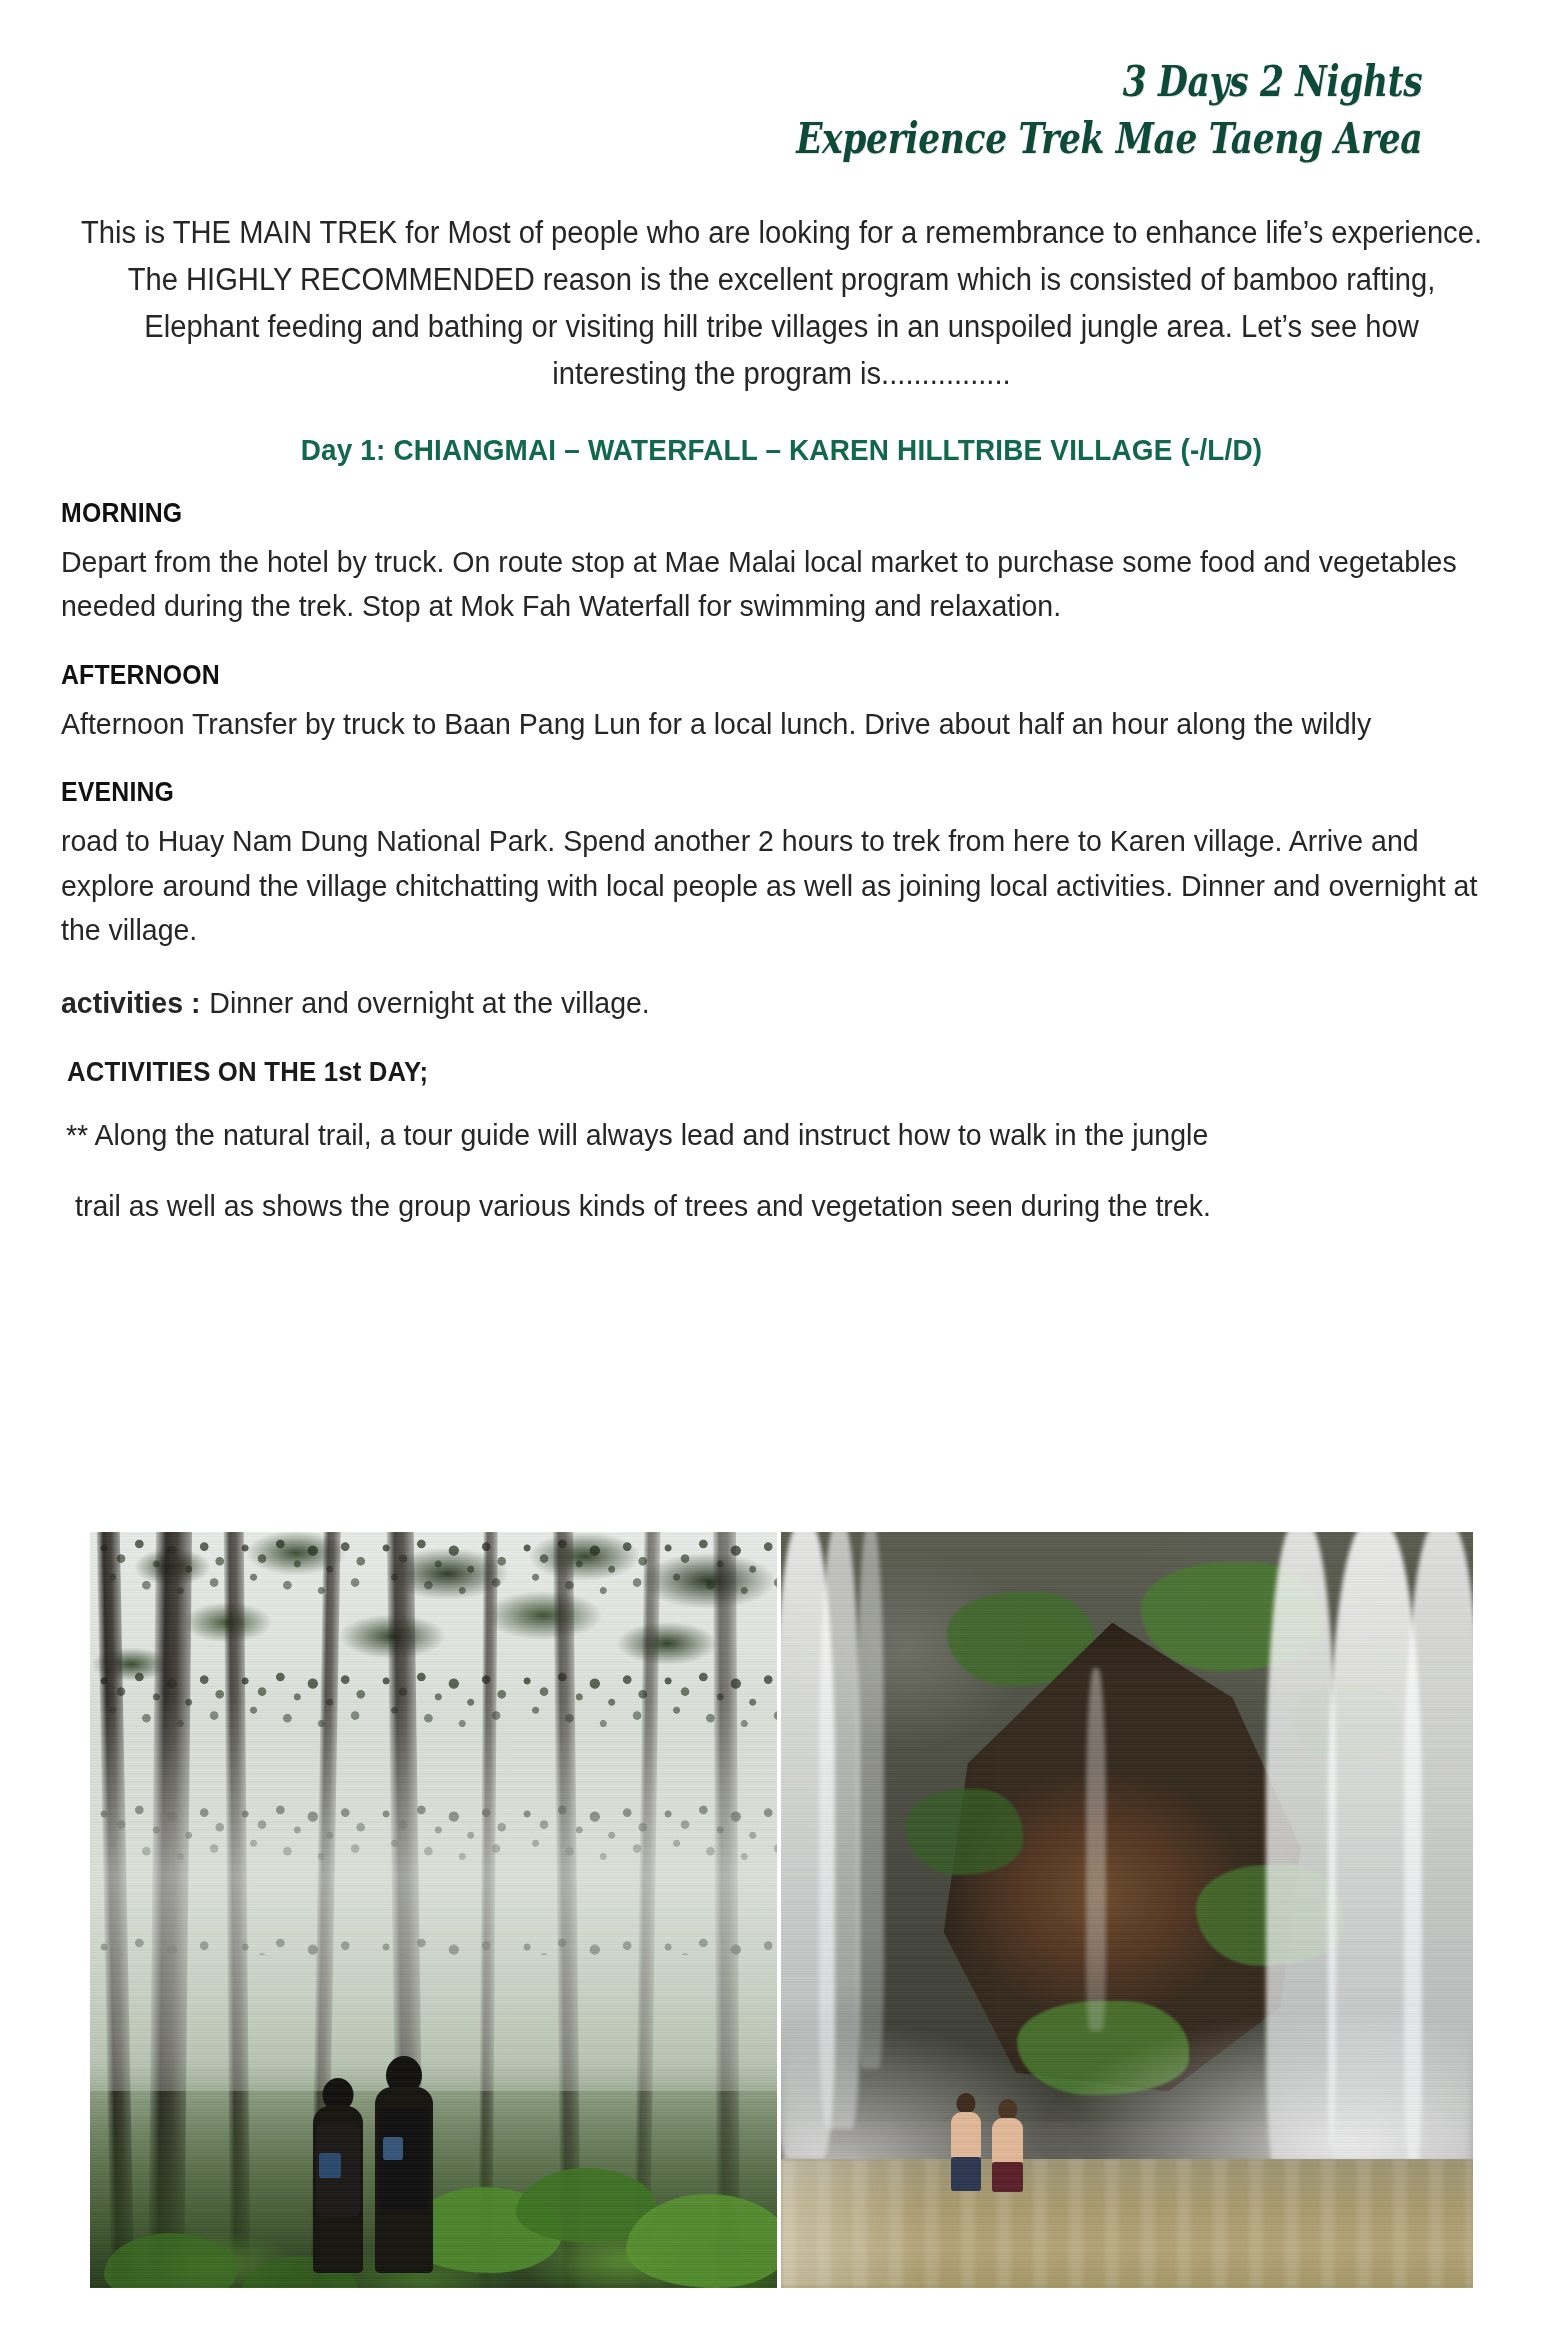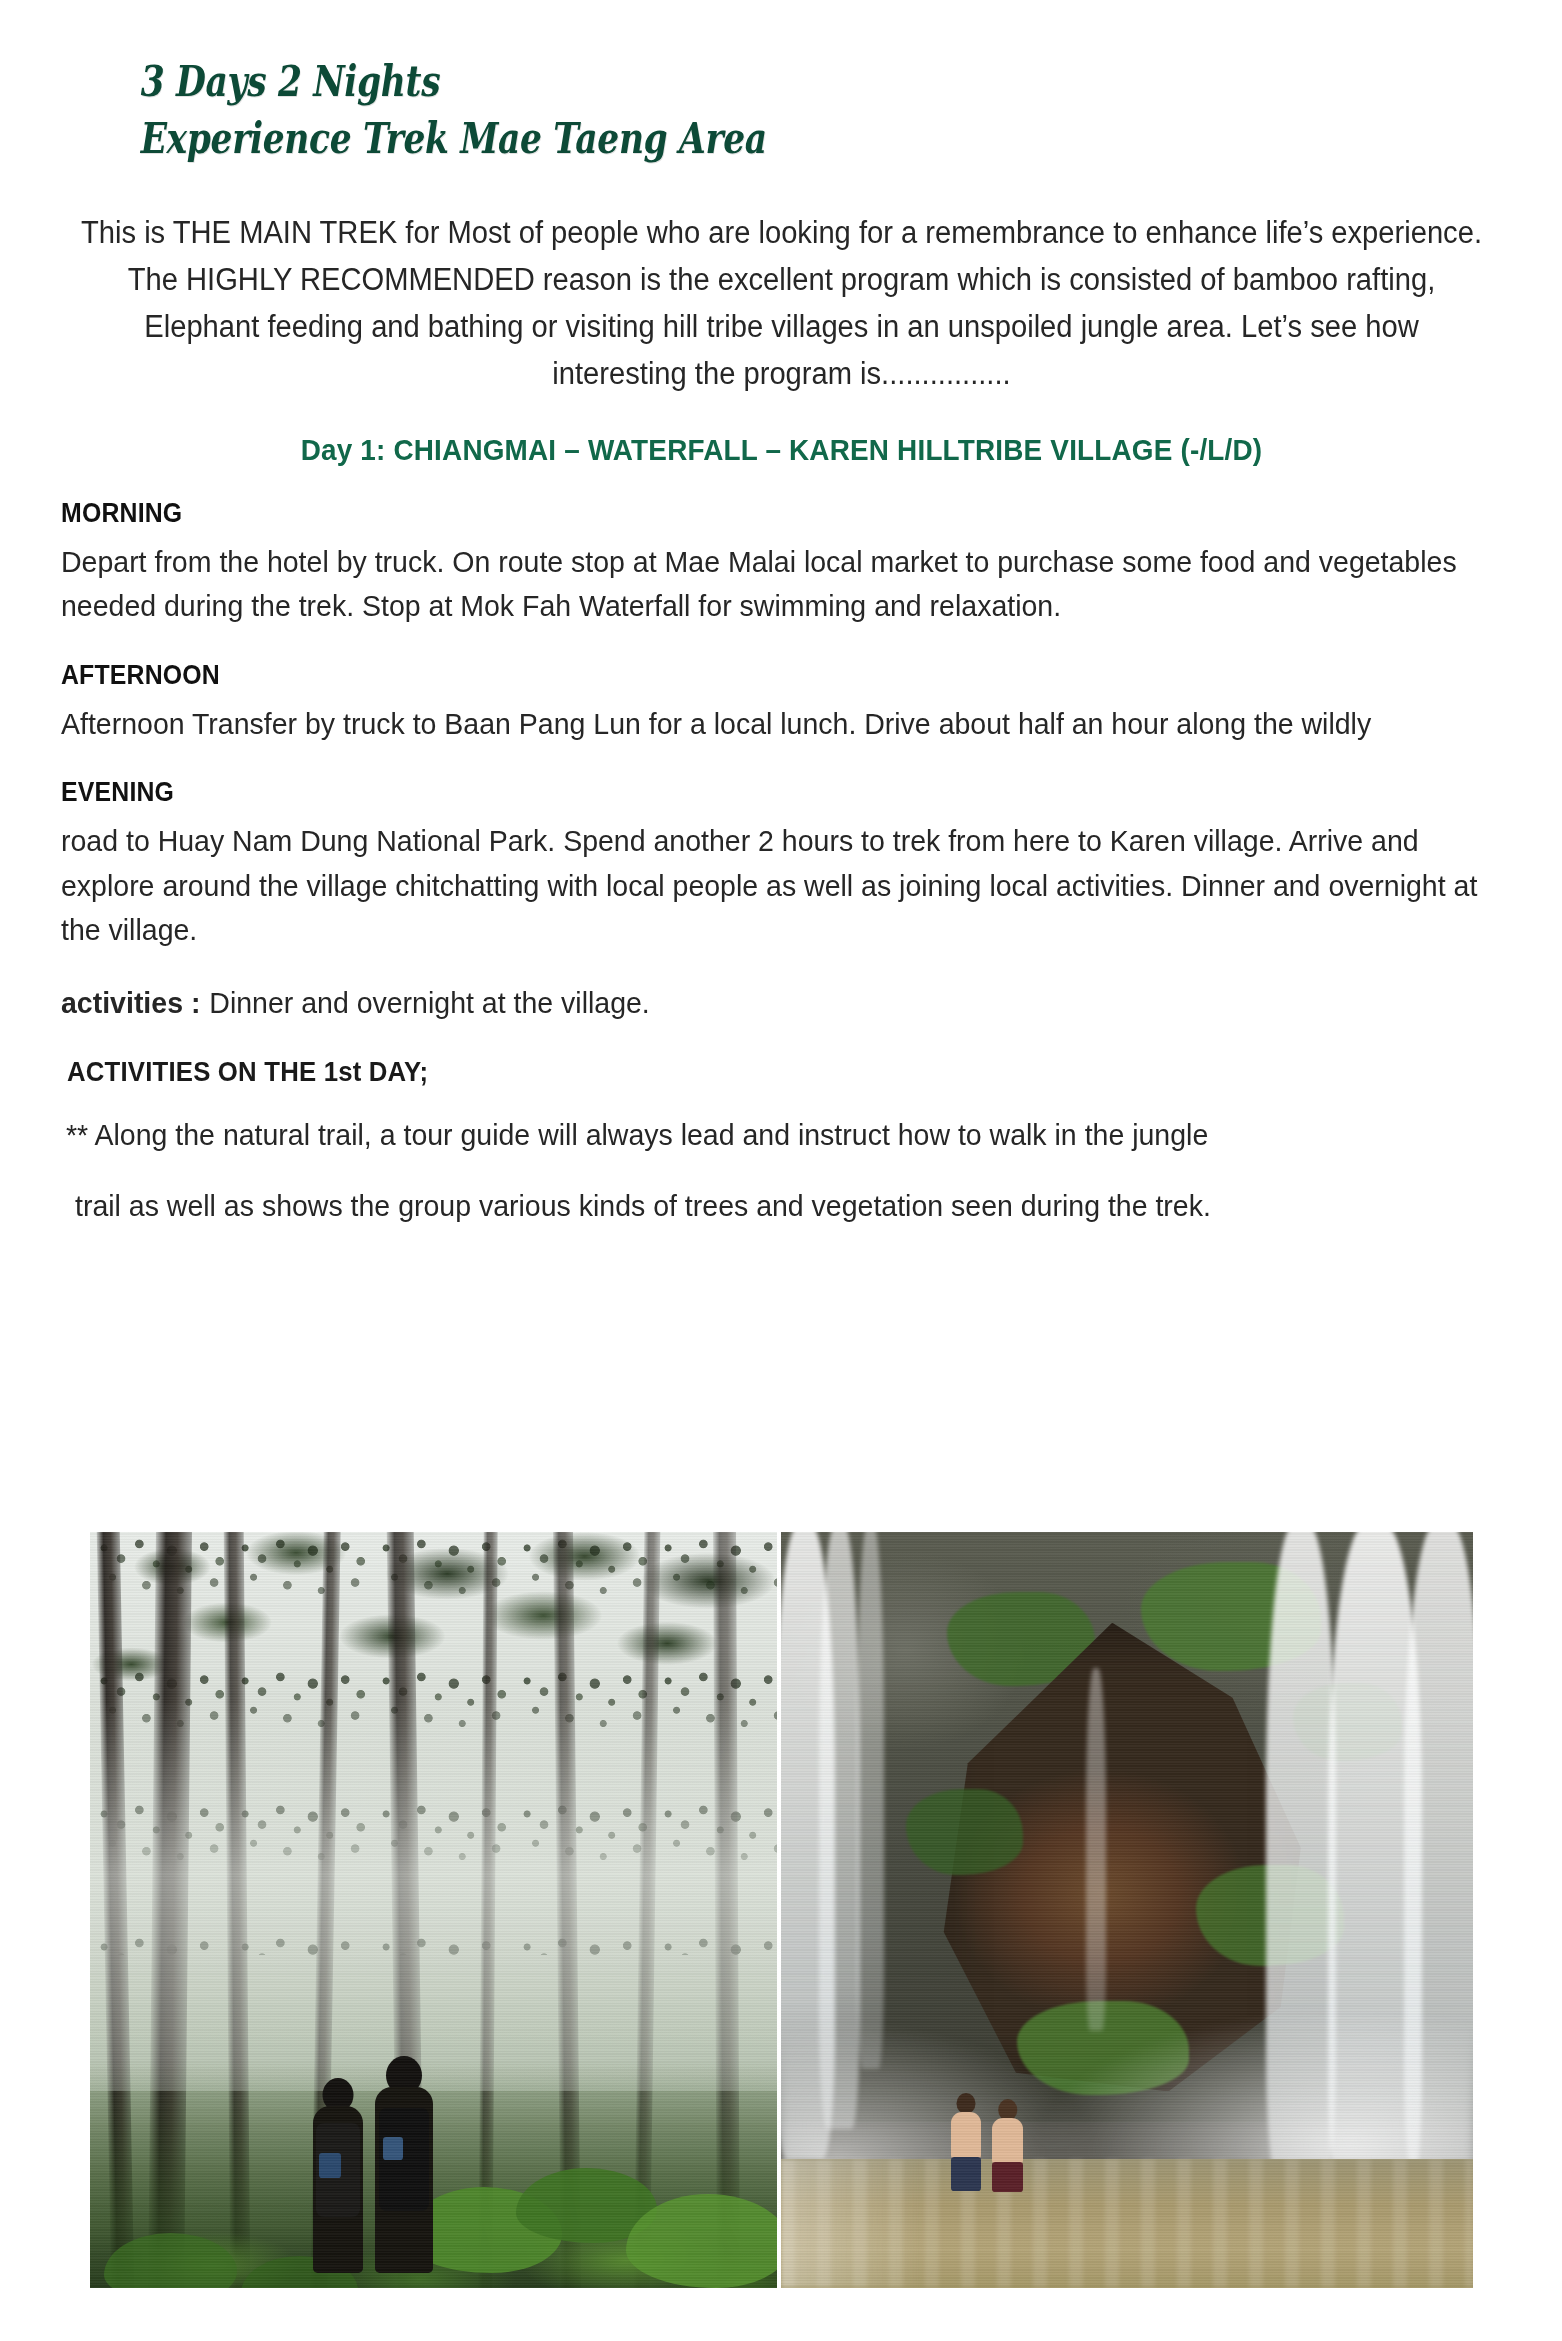--- a/index.html
+++ b/index.html
@@ -18,21 +18,21 @@
 
   .page {
     position: relative;
     width: 1563px;
     height: 2342px;
     background: #ffffff;
   }
 
   
   .title-block {
-    text-align: left;
+    text-align: right;
     padding-top: 56px;
   }
   .title-line {
     font-family: "DejaVu Serif", serif;
     font-weight: bold;
     font-style: italic;
     color: #0d4a37;
     letter-spacing: -0.4px;
     line-height: 1.22;
     transform: scaleX(0.82);

